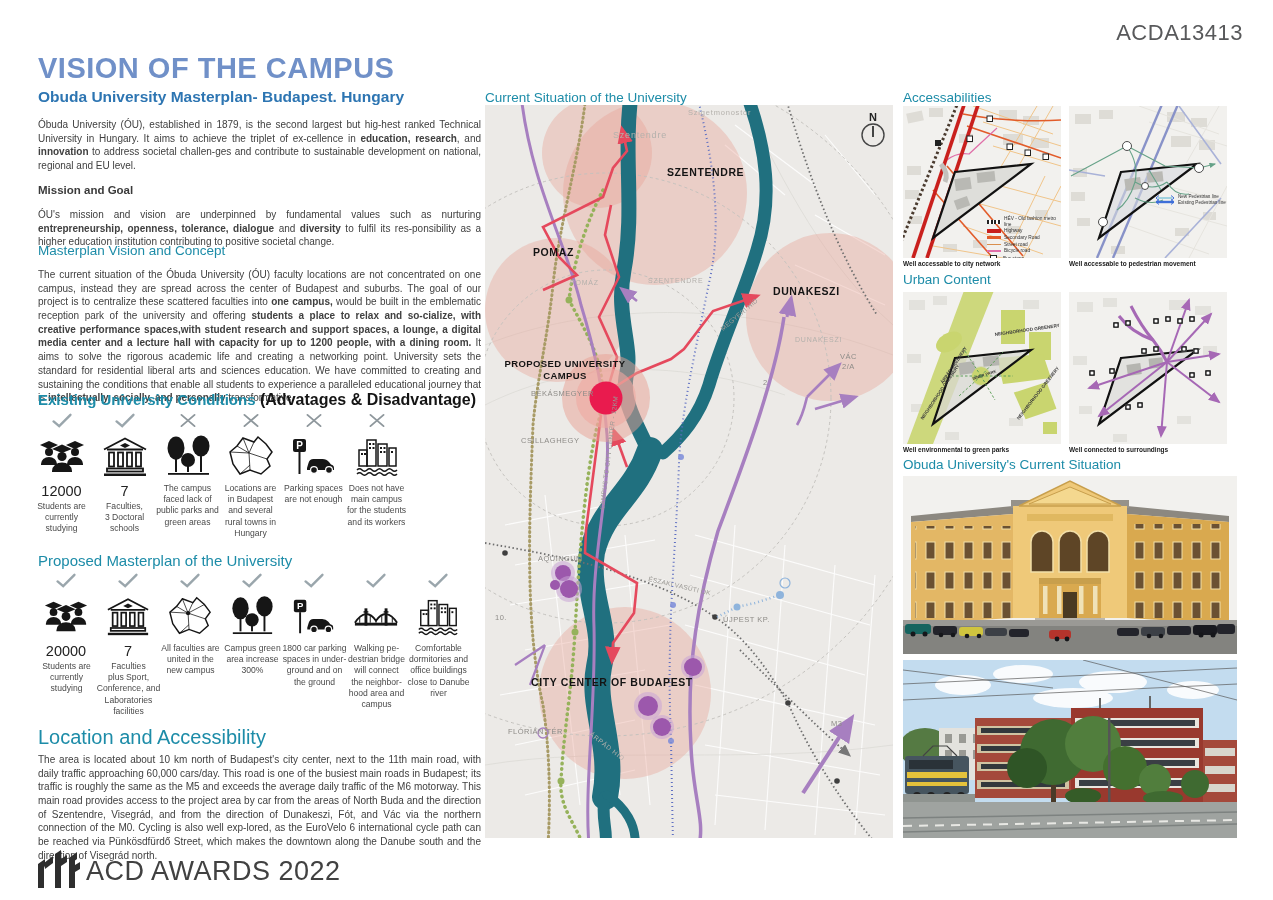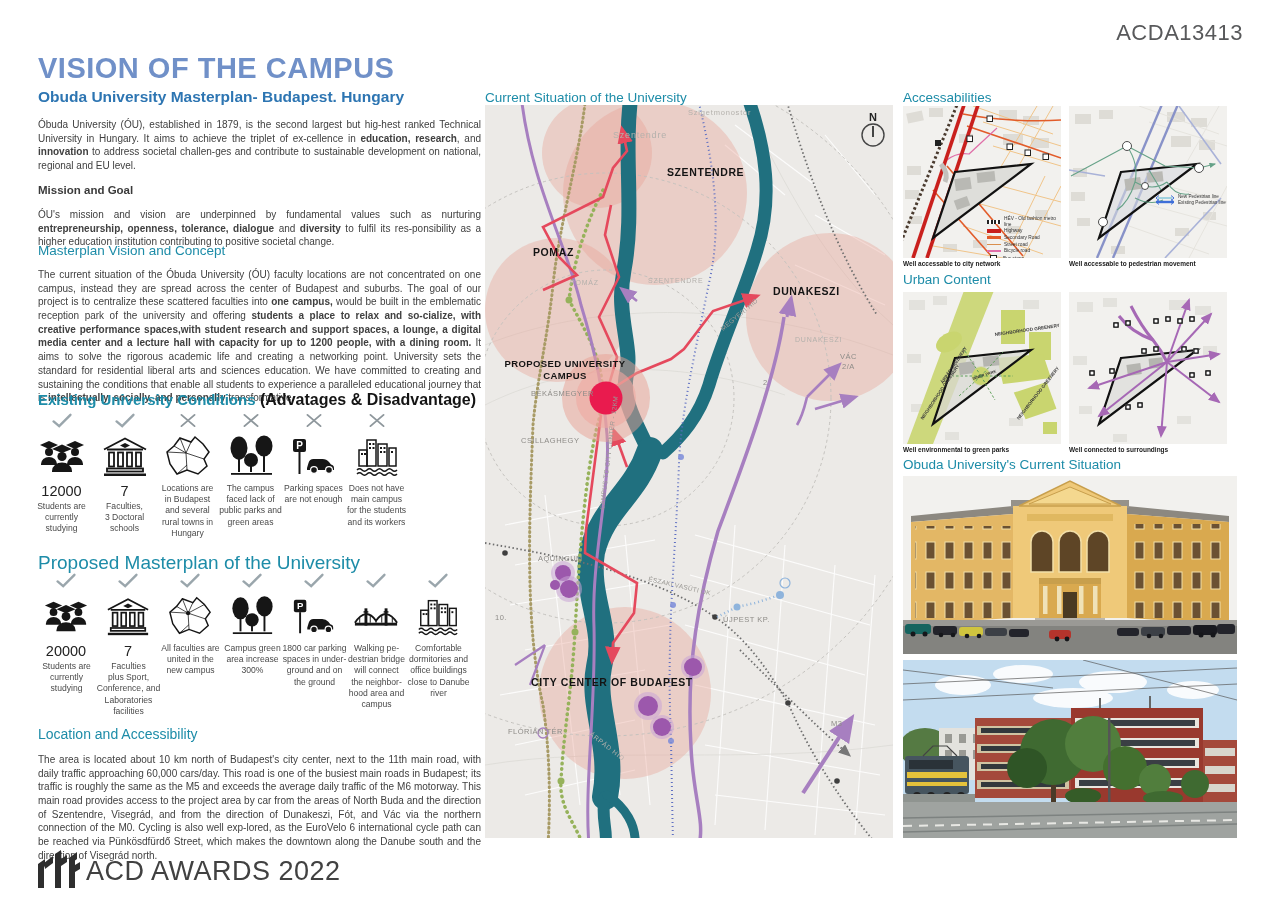--- a/index.html
+++ b/index.html
@@ -105,52 +105,52 @@
       <div class="val">7</div>
       <div class="desc">Faculties,
 3 Doctoral
 schools</div>
     </div>
     <div class="cond">
       <svg class="mark" width="24" height="15" viewBox="0 0 24 16">
           <path d="M5,2 L19,14 M19,2 L5,14" stroke="#8e979c" stroke-width="2" fill="none" stroke-linecap="round"></path>
         </svg>
       <svg class="picto" width="48" height="42" viewBox="0 0 48 42">
-          <g stroke="#161616" fill="none">
-            <path stroke-width="1.5" d="M16,3 L27,7 L31,2 L39,9 L45,17 L40,24 L43,31 L34,39 L23,35 L13,39 L6,29 L3,17 L10,11 Z"></path>
-            <path stroke-width="0.8" d="M16,3 L22,18 L23,35 M3,17 L22,18 L40,24 M27,7 L22,18 M13,39 L23,30 M10,11 L22,18"></path>
-          </g>
-        </svg>
-      <div class="val"></div>
-      <div class="desc">Locations are
-in Budapest
-and several
-rural towns in
-Hungary</div>
-    </div>
-    <div class="cond">
-      <svg class="mark" width="24" height="15" viewBox="0 0 24 16">
-          <path d="M5,2 L19,14 M19,2 L5,14" stroke="#8e979c" stroke-width="2" fill="none" stroke-linecap="round"></path>
-        </svg>
-      <svg class="picto" width="48" height="42" viewBox="0 0 48 42">
           <g fill="#161616">
             <ellipse cx="12" cy="13" rx="8.5" ry="11.5"></ellipse>
             <rect x="11" y="24" width="2" height="13"></rect>
             <ellipse cx="37" cy="11" rx="8.5" ry="10.5"></ellipse>
             <rect x="36" y="21" width="2" height="16"></rect>
             <circle cx="24" cy="25" r="7"></circle>
             <rect x="23" y="31" width="2" height="6"></rect>
             <rect x="4" y="38" width="41" height="1.8"></rect>
           </g>
         </svg>
       <div class="val"></div>
       <div class="desc">The campus
 faced lack of
 public parks and
 green areas</div>
+    </div>
+    <div class="cond">
+      <svg class="mark" width="24" height="15" viewBox="0 0 24 16">
+          <path d="M5,2 L19,14 M19,2 L5,14" stroke="#8e979c" stroke-width="2" fill="none" stroke-linecap="round"></path>
+        </svg>
+      <svg class="picto" width="48" height="42" viewBox="0 0 48 42">
+          <g stroke="#161616" fill="none">
+            <path stroke-width="1.5" d="M16,3 L27,7 L31,2 L39,9 L45,17 L40,24 L43,31 L34,39 L23,35 L13,39 L6,29 L3,17 L10,11 Z"></path>
+            <path stroke-width="0.8" d="M16,3 L22,18 L23,35 M3,17 L22,18 L40,24 M27,7 L22,18 M13,39 L23,30 M10,11 L22,18"></path>
+          </g>
+        </svg>
+      <div class="val"></div>
+      <div class="desc">Locations are
+in Budapest
+and several
+rural towns in
+Hungary</div>
     </div>
     <div class="cond">
       <svg class="mark" width="24" height="15" viewBox="0 0 24 16">
           <path d="M5,2 L19,14 M19,2 L5,14" stroke="#8e979c" stroke-width="2" fill="none" stroke-linecap="round"></path>
         </svg>
       <svg class="picto" width="48" height="40" viewBox="0 0 48 40">
           <rect x="3" y="3" width="13" height="13" rx="2" fill="#161616"></rect>
           <text x="9.5" y="13" font-size="10" font-weight="bold" fill="#fff" text-anchor="middle">P</text>
           <rect x="8.5" y="16" width="2" height="22" fill="#161616"></rect>
           <path d="M17,32 l1.5,-5 q1,-4 5,-4 l9,0 q4,0 6.5,3 l2,2.5 q3,0.5 3,3.5 l0,2 -27,0 z" fill="#161616"></path>
@@ -189,21 +189,21 @@
           </g>
         </svg>
       <div class="val"></div>
       <div class="desc">Does not have
 main campus
 for the students
 and its workers</div>
     </div>
   </div>
 
-  <div class="sechead" style="left:38px;top:552px;font-size:19px;">Proposed Masterplan of the University</div>
+  <div class="sechead" style="left:38px;top:552px;font-size:15px;">Proposed Masterplan of the University</div>
 
   <div class="cond-row" style="left:35px;top:573px;width:440px;">
     <div class="cond-7">
       <svg class="mark" width="24" height="15" viewBox="0 0 24 16">
           <path d="M3,9 L9,14 L21,2" stroke="#9aa6ac" stroke-width="2.6" fill="none" stroke-linecap="round"></path>
         </svg>
       <svg class="picto" width="46" height="40" viewBox="0 0 48 38">
           <g fill="#161616">
             <polygon points="2,8 11,4 20,8 11,12"></polygon>
             <circle cx="11" cy="15" r="4"></circle>
@@ -351,21 +351,21 @@
         </svg>
       <div class="val"></div>
       <div class="desc">Comfortable
 dormitories and
 office buildings
 close to Danube
 river</div>
     </div>
   </div>
 
-  <div class="sechead" style="left:38px;top:726px;font-size:14px;">Location and Accessibility</div>
+  <div class="sechead" style="left:38px;top:726px;font-size:20px;">Location and Accessibility</div>
   <p class="body-p" style="top:743px;">The area is located about 10 km north of Budapest's city center, next to the 11th main road, with daily traffic approaching 60,000 cars/day. This road is one of the busiest main roads in Budapest; its traffic is roughly the same as the M5 and exceeds the average daily traffic of the M6 motorway. This main road provides access to the project area by car from the areas of North Buda and the direction of Szentendre, Visegrád, and from the direction of Dunakeszi, Fót, and Vác via the northern connection  of the M0. Cycling is also well exp-lored, as the EuroVelo 6 international cycle path can be reached via Pünkösdfürdő Street, which makes the downtown along the Danube south and the direction of Visegrád north.</p>
 
   <div class="sechead" style="left:485px;top:90px;">Current Situation of the University</div>
   <svg class="abs" style="left:485px;top:105px;" width="408" height="733" viewBox="0 0 408 733">
     <defs>
       <marker id="arR" markerWidth="9" markerHeight="9" refX="5.5" refY="3" orient="auto">
           <path d="M0,0 L7,3 L0,6 Z" fill="#e5495d"></path>
         </marker>
       <marker id="arP" markerWidth="9" markerHeight="9" refX="5.5" refY="3" orient="auto">
           <path d="M0,0 L7,3 L0,6 Z" fill="#a77fc0"></path>

